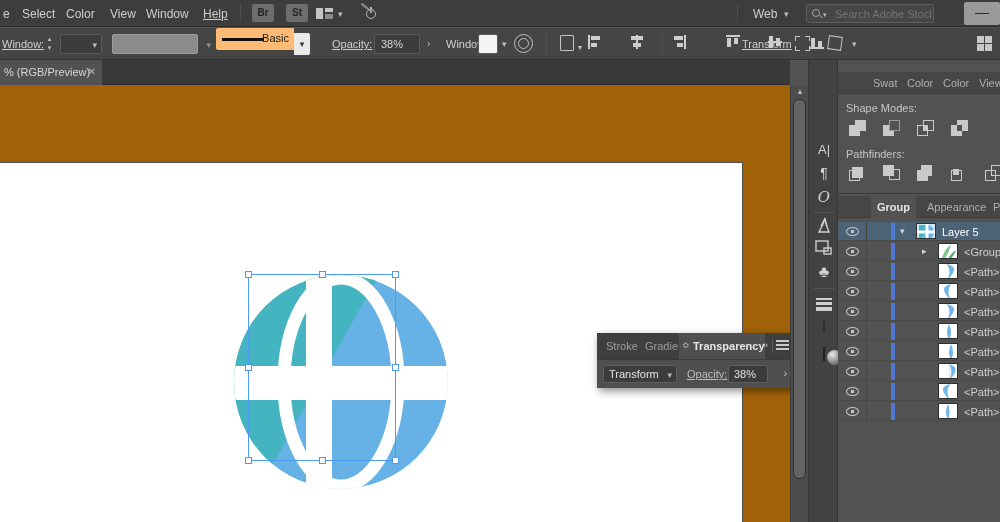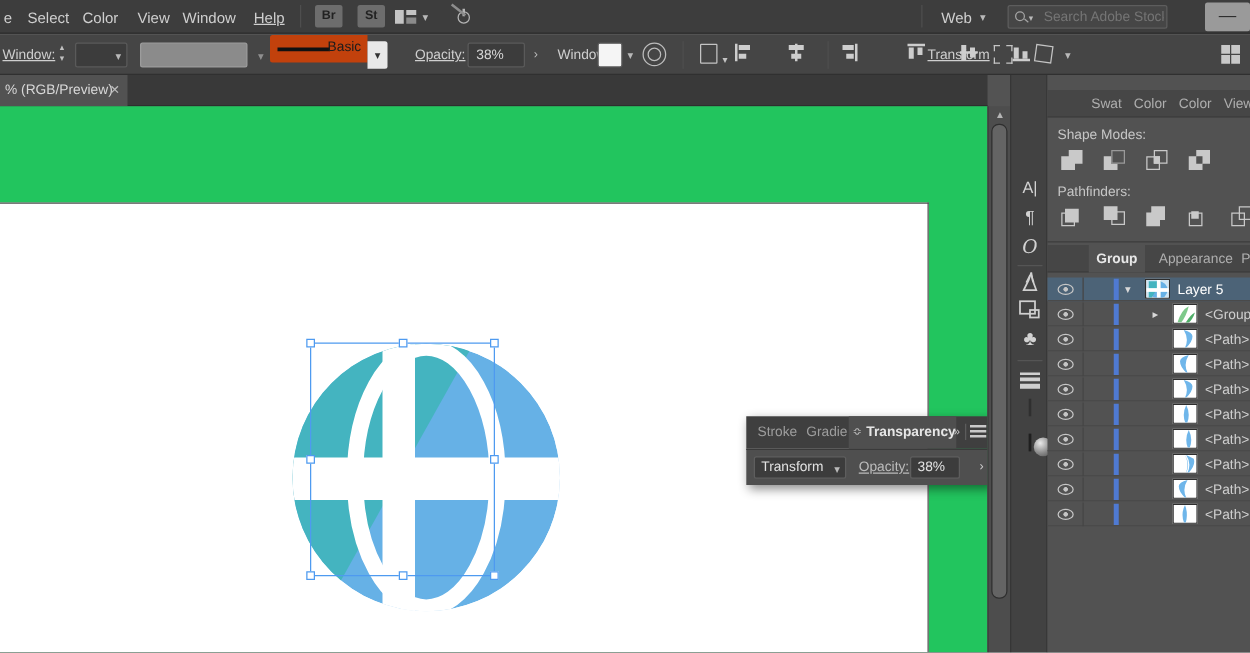--- a/index.html
+++ b/index.html
@@ -30,21 +30,21 @@
   .mag:after { content:""; position:absolute; left:6px; top:6px; width:4px; height:1.4px; background:#a5a5a5; transform:rotate(40deg); }
   #minimize-btn { position:absolute; right:0; top:2px; width:36px; height:23px; background:#9a9a9a; border-radius:2px;
                   color:#2e2e2e; font-size:14px; text-align:center; line-height:20px; }
 
   
   #controlbar { left:0; top:28px; width:1000px; height:32px; background:#454545; border-bottom:1px solid #303030; }
   .clabel { position:absolute; top:10px; font-size:11px; color:#cfcfcf; text-decoration:underline; }
   .cfield { position:absolute; top:6px; height:20px; background:#3c3c3c; border:1px solid #5a5a5a; border-radius:2px; color:#d6d6d6; }
   .stepper { position:absolute; left:44px; top:6px; width:11px; height:20px; font-size:7px; color:#c0c0c0; line-height:9px; text-align:center; }
   .ddchev { position:absolute; font-size:9px; color:#b9b9b9; }
-  #brushdd { position:absolute; left:216px; top:0; width:78px; height:22px; background:#c2410c; border-radius:2px 0 0 2px;text-align:right; }
+  #brushdd { position:absolute; left:216px; top:0; width:78px; height:22px; background:#fdba74; border-radius:2px 0 0 2px;text-align:right; }
   #brushdd .line { position:absolute; left:6px; top:10px; width:42px; height:3px; background:#111; }
   #brushdd .blabel { position:absolute; right:5px; top:4px; color:#1c1c1c; font-size:11px; }
   #brushchev { position:absolute; left:294px; top:5px; width:16px; height:22px; background:#e9e9e9; border-radius:0 2px 2px 0;
                color:#333; font-size:9px; text-align:center; line-height:22px; }
   .cicon { position:absolute; top:7px; }
   .alignicon { width:15px; height:14px; position:relative; display:inline-block; }
   .alignicon .bar { position:absolute; background:#cdcdcd; }
   .alignicon .bx { position:absolute; background:#cdcdcd; }
   #recolor-icon { left:514px; top:6px; width:19px; height:19px; border:1.5px solid #bdbdbd; border-radius:50%; position:absolute; }
   #recolor-icon:after { content:""; position:absolute; left:3px; top:3px; width:9px; height:9px; border:1.2px solid #bdbdbd; border-radius:50%; }
@@ -57,21 +57,21 @@
   #workspace-grid { position:absolute; left:977px; top:8px; width:15px; height:15px; display:grid; grid-template-columns:7px 7px; grid-gap:1px; }
   #workspace-grid span { width:7px; height:7px; background:#c8c8c8; }
 
   
   #tabbar { left:0; top:60px; width:790px; height:25px; background:#393939; border-bottom:1px solid #2e2e2e; }
   #doctab { position:absolute; left:0; top:0; width:102px; height:25px; background:#525252; }
   #doctab .tlabel { position:absolute; left:4px; top:6px; font-size:11px; color:#d8d8d8; }
   #doctab .tclose { position:absolute; right:6px; top:6px; font-size:10px; color:#bdbdbd; }
 
   
-  #canvas { left:0; top:85px; width:790px; height:437px; background:#22c55e; overflow:hidden; }
+  #canvas { left:0; top:85px; width:790px; height:437px; background:#a16207; overflow:hidden; }
   #artboard { position:absolute; left:0; top:77px; width:743px; height:360px; background:#ffffff; border-top:1px solid #4f4f4f; border-right:1px solid #4f4f4f; }
   #globe-svg { position:absolute; left:225px; top:185px; }
   #selbox { position:absolute; left:248px; top:189px; width:148px; height:187px; border:1px solid #4e9af0; }
   .handle { position:absolute; width:7px; height:7px; background:#fff; border:1px solid #4e9af0; }
 
   
   #vscroll { left:790px; top:85px; width:18px; height:437px; background:#4d4d4d; border-left:1px solid #3e3e3e; }
   #vscroll .arrow { position:absolute; left:0; top:2px; width:18px; text-align:center; font-size:8px; color:#b5b5b5; }
   #vscroll .thumb { position:absolute; left:2px; top:14px; width:13px; height:380px; background:#646464; border-radius:6px; }
 

